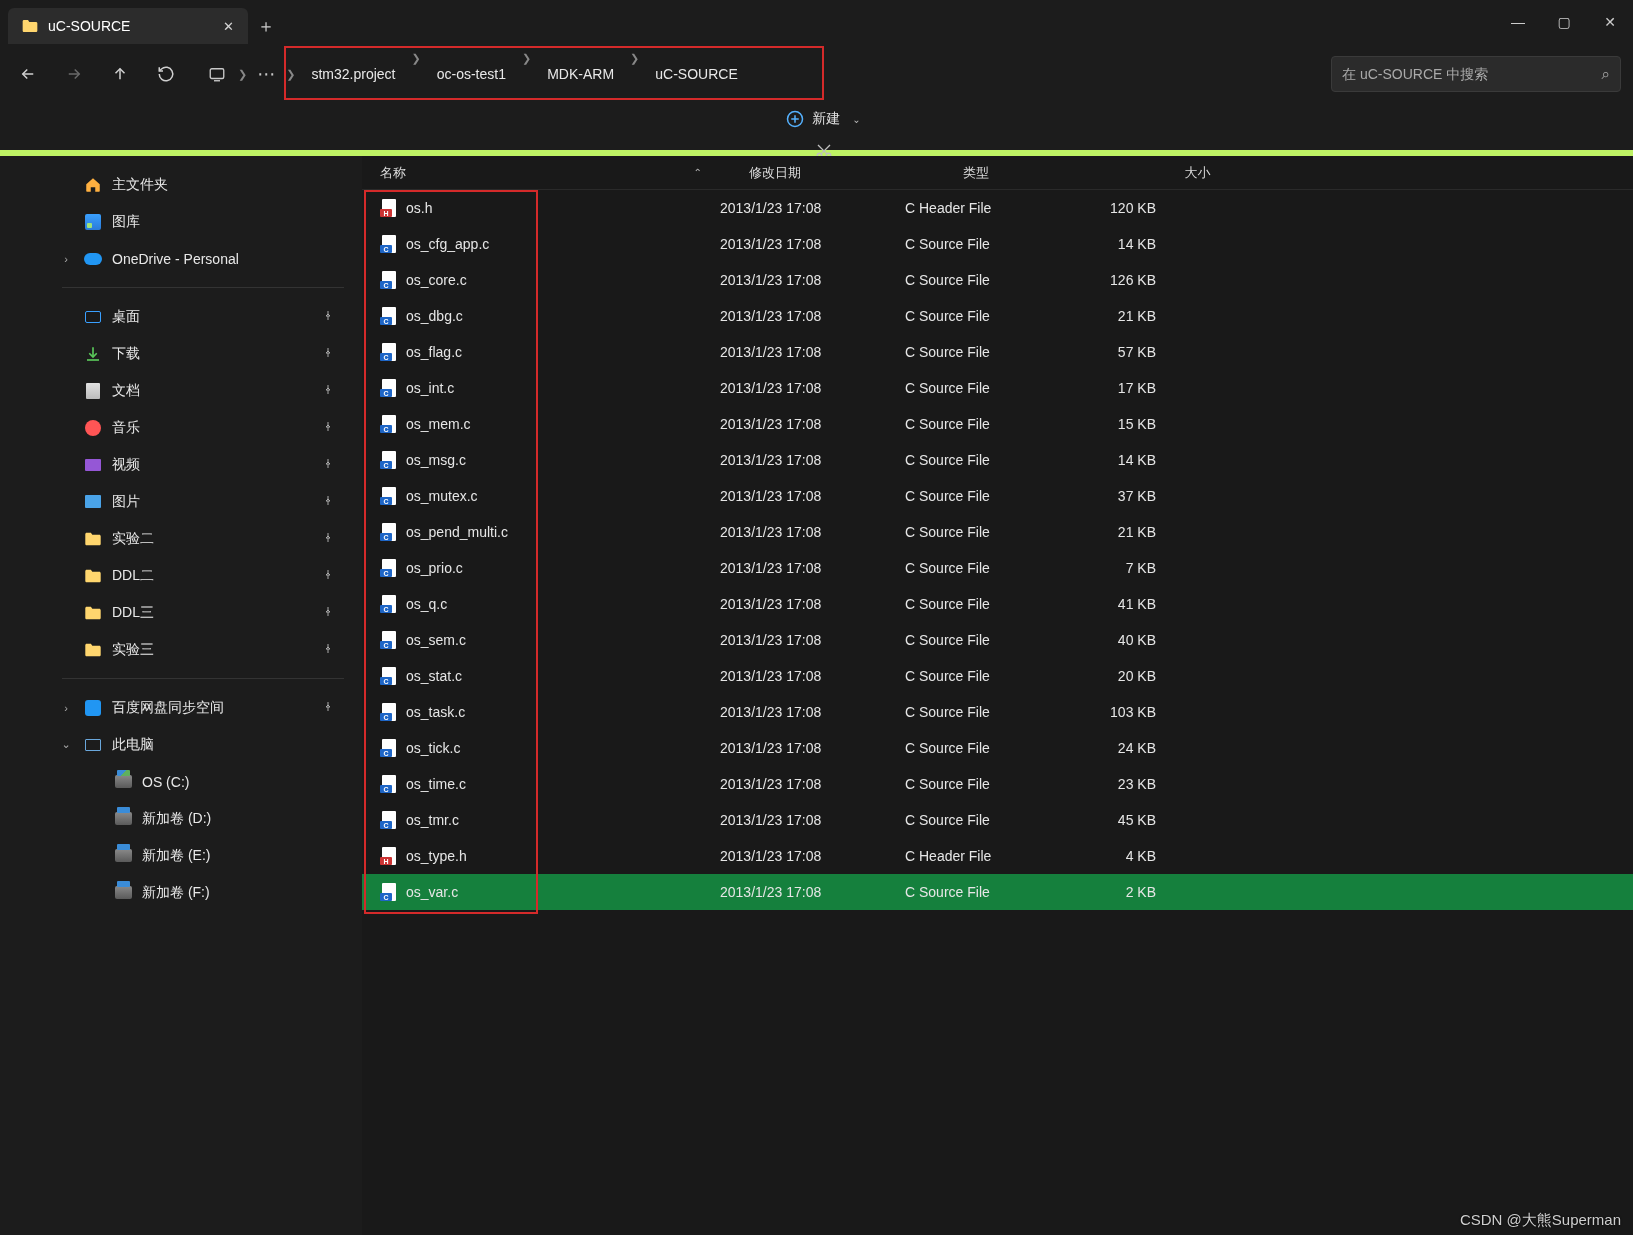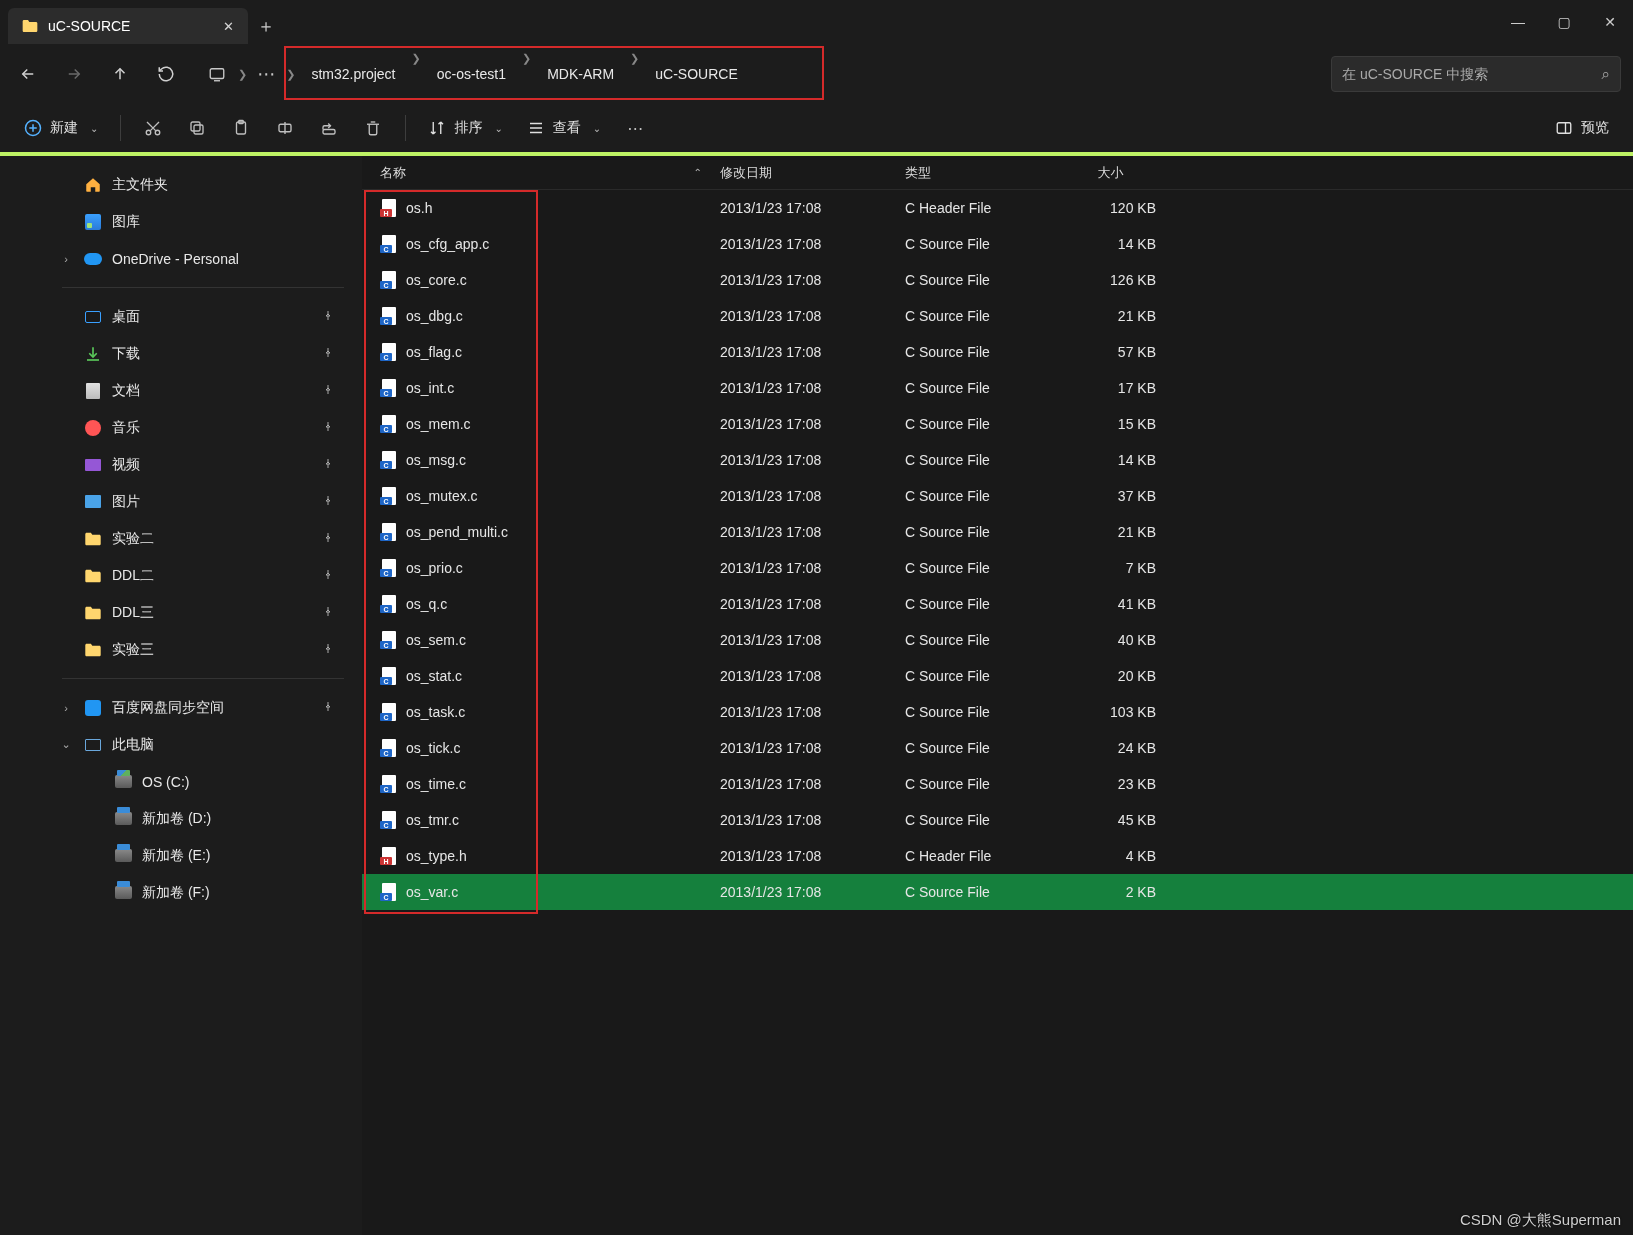--- a/index.html
+++ b/index.html
@@ -72,21 +72,22 @@
   }
   .search-wrap input {
     flex:1; background:none; border:none; outline:none; color:#7dd3fc; font-size:14px;
     font-family:inherit;
   }
   .search-wrap input::placeholder { color:#aaa; }
   
   .toolbar {
     height: 52px; background:#1c1c1c;
     display:flex; align-items:center; padding-left:14px; gap:4px;
-    border-bottom:4px solid #bef264;
+    border-bottom:6px solid #bef264;
+    flex-direction:column;
   }
   .tool-btn { display:flex; align-items:center; gap:8px; padding:6px 10px; color:#e0e0e0; border-radius:4px;}
   .tool-icon { width:40px; height:36px; display:flex; align-items:center; justify-content:center; color:#bfbfbf;}
   .tool-icon svg, .tool-btn svg { width:18px; height:18px; }
   .tool-sep { width:1px; height:26px; background:#3d3d3d; margin:0 8px;}
   .tool-right { margin-left:auto; margin-right:14px; }
   .chev { font-size:10px; color:#bbb; margin-left:4px;}
   
   .bodysplit { display:flex; height: calc(100% - 156px); }
   
@@ -126,20 +127,21 @@
   .ico-drive.os::before{ background: linear-gradient(135deg,#3a8cd8,#3a8cd8 50%,#5fb05f 50%); }
   
   .filepane { flex:1; background:#191919; display:flex; flex-direction:column; }
   .columns {
     display:grid;
     grid-template-columns: 340px 185px 160px 105px;
     padding-left:18px;
     height:34px; align-items:center;
     color:#dcdcdc; font-size:13px;
     border-bottom:1px solid #2a2a2a;
+    gap:29px;
   }
   .columns .col { display:flex; align-items:center; gap:10px;}
   .col-name .sort { margin-left:auto; margin-right:18px; font-size:10px; color:#bbb;}
   .col-size { text-align:right; justify-content:center; padding-right:14px;}
   .filelist { flex:1; overflow-y:auto; position:relative;}
   .filelist::-webkit-scrollbar{width:14px;}
   .filelist::-webkit-scrollbar-thumb{background:#4a4a4a;}
   .row {
     display:grid;
     grid-template-columns: 340px 185px 160px 105px;

